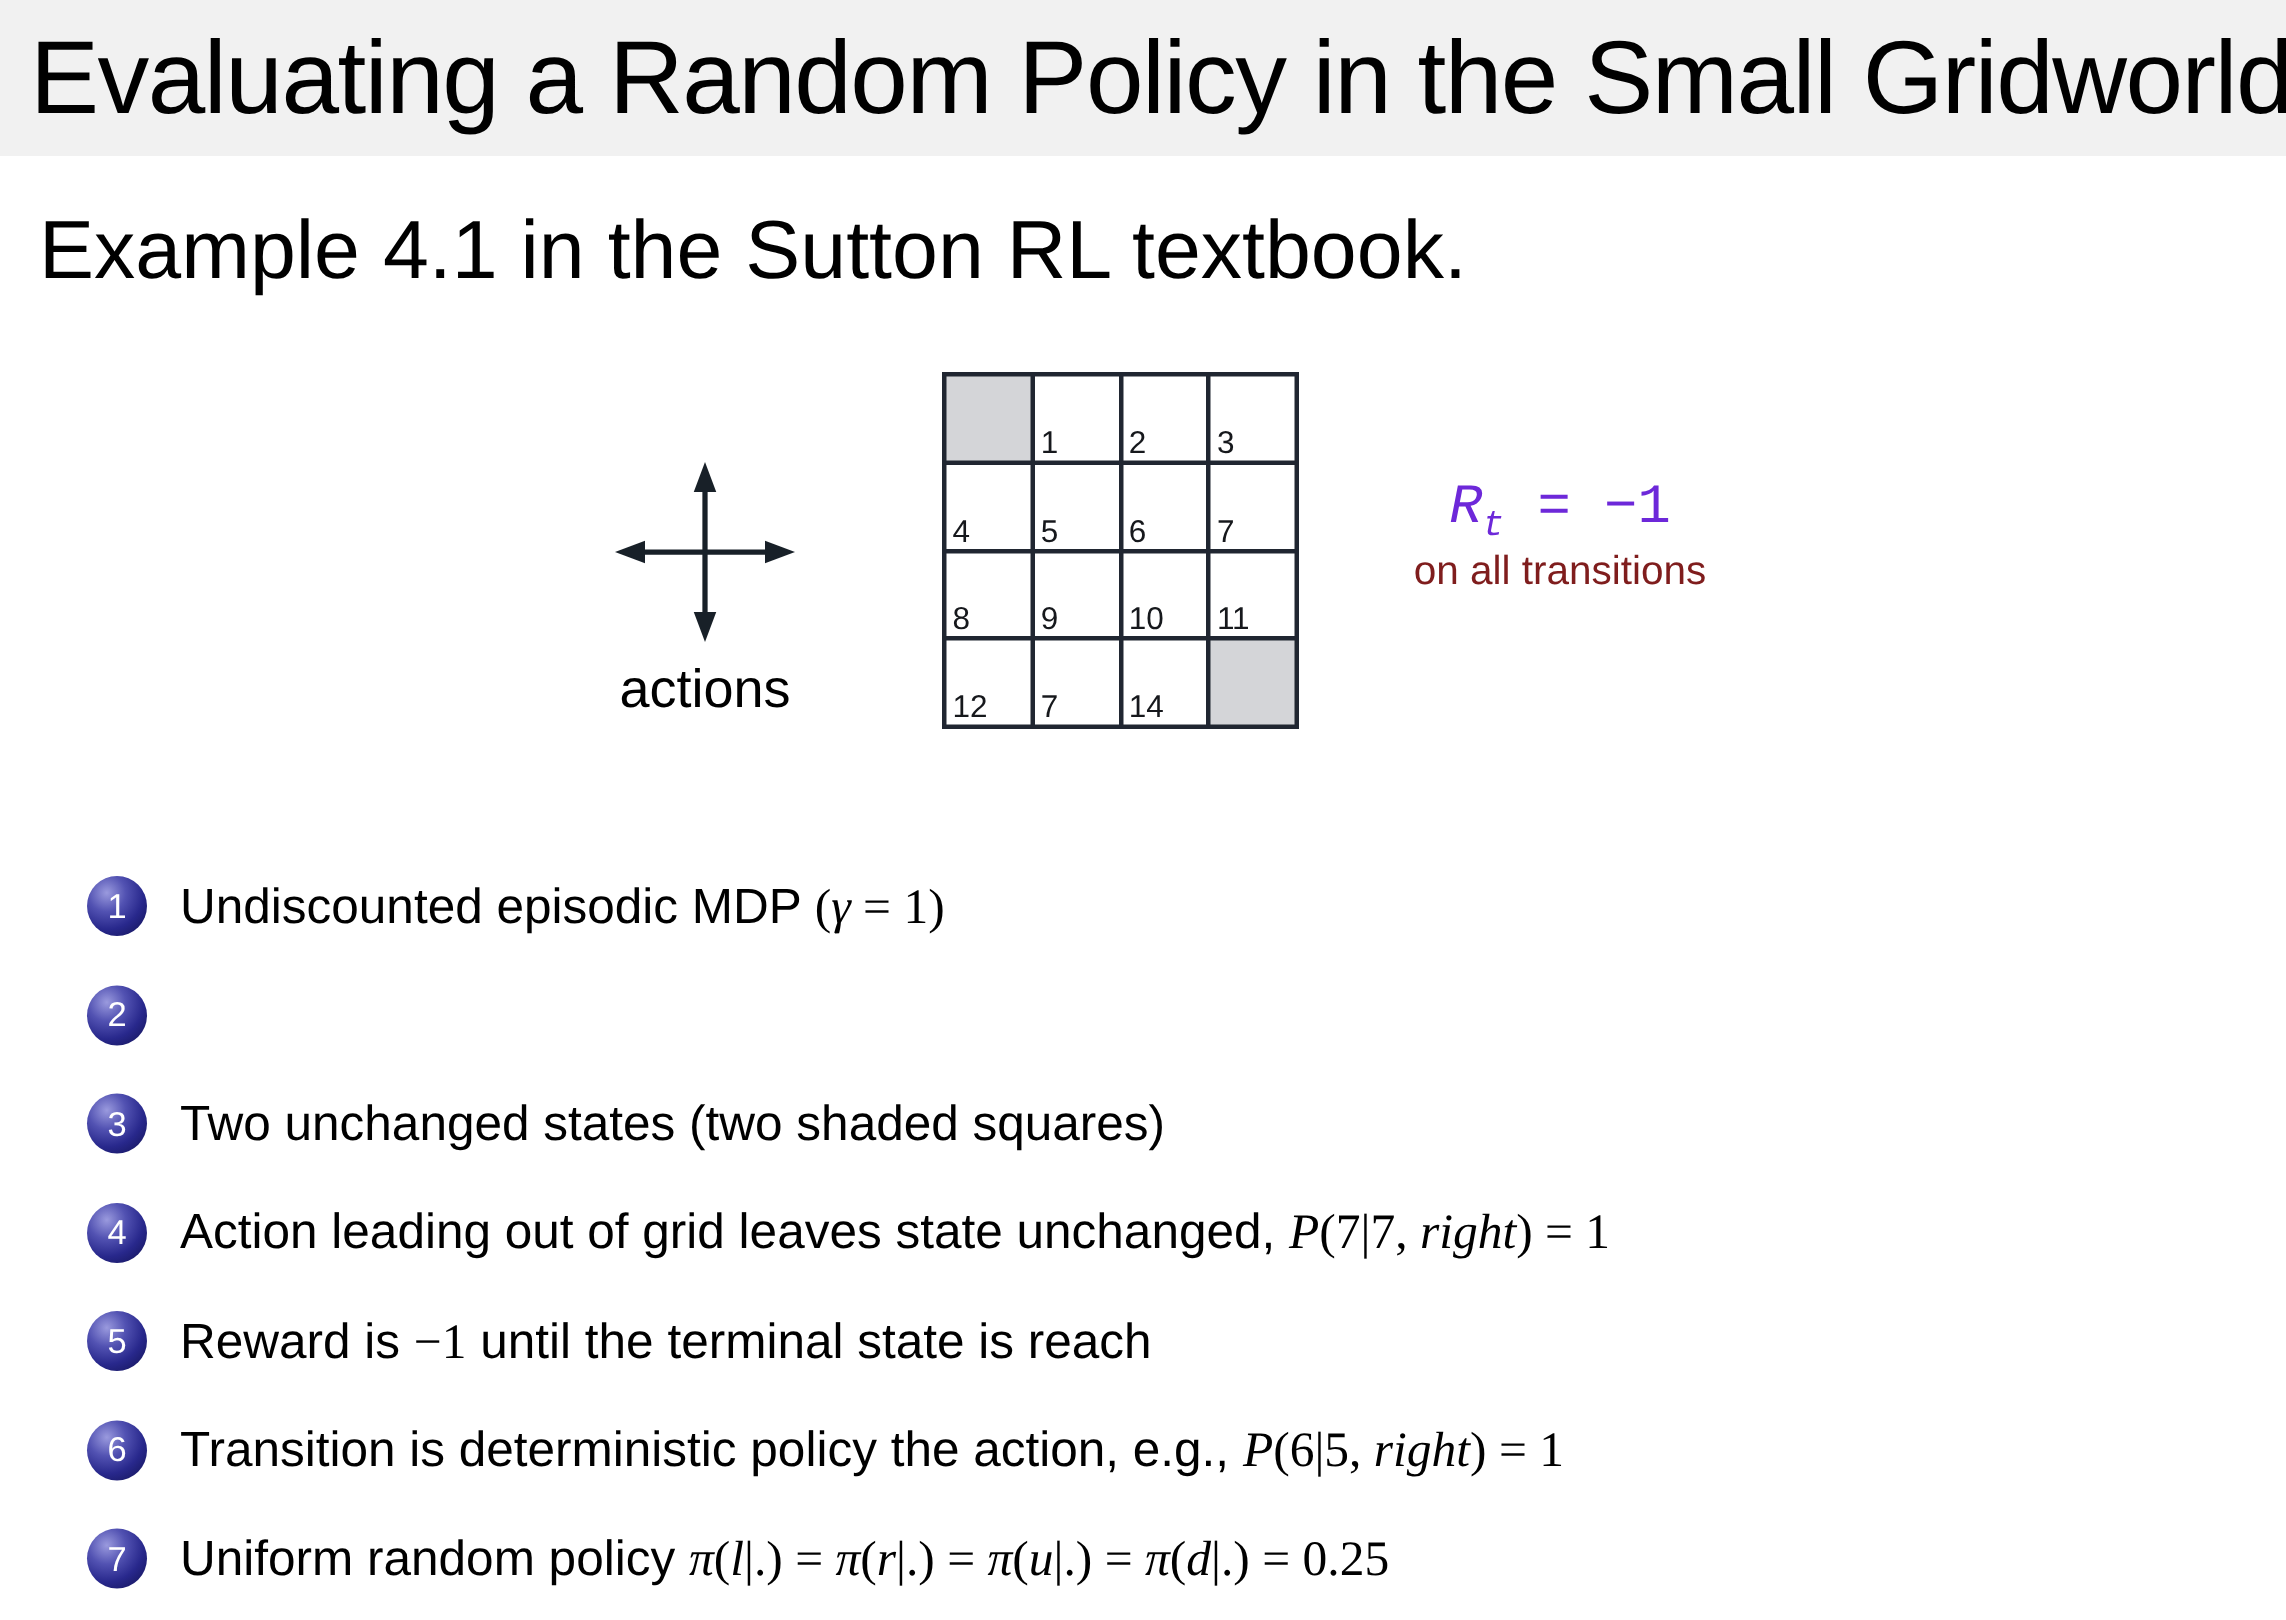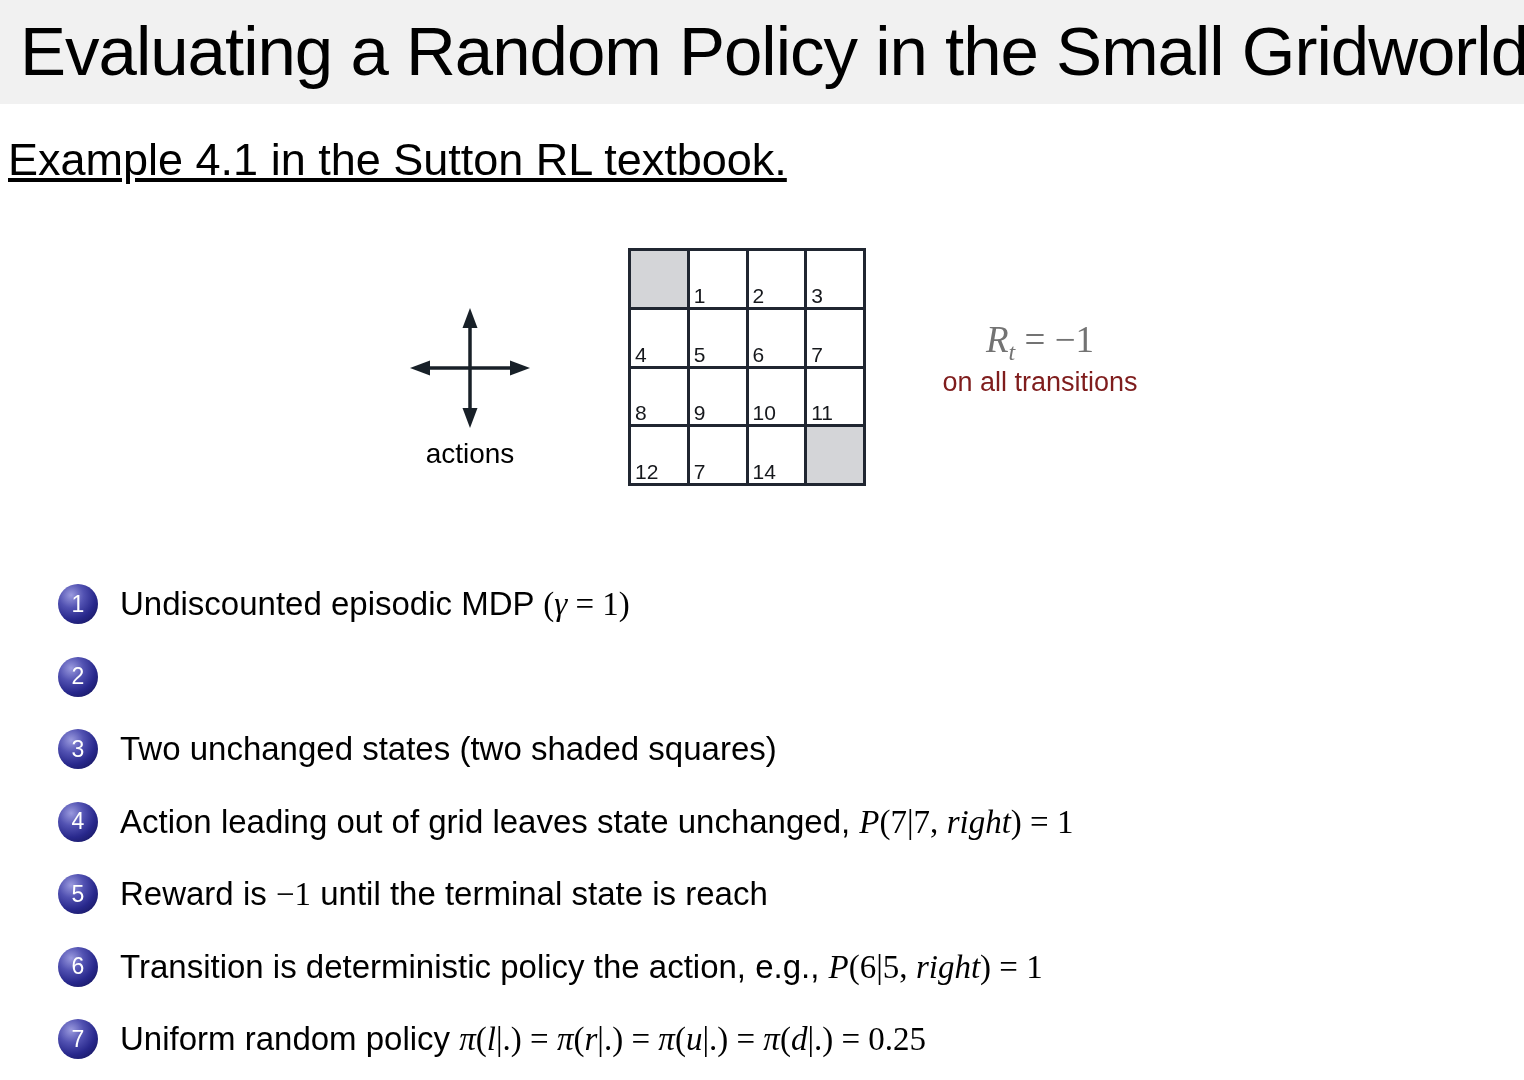--- a/index.html
+++ b/index.html
@@ -20,33 +20,33 @@
   }
   .title {
     position: absolute; left: 20px; top: 0;
     height: 128px; line-height: 104px;
     font-size: 69px; letter-spacing: -1px;
     white-space: nowrap;
   }
 
   
   .subtitle {
-    position: absolute; left: 8px; top: 134px;
-    font-size: 45px; white-space: nowrap; text-decoration: underline;
+    position: absolute; left: 26px; top: 134px;
+    font-size: 55px; white-space: nowrap;
   }
 
   
   .actions-cross {
     position: absolute; left: 408px; top: 306px;
     width: 124px; height: 124px;
   }
   .actions-label {
     position: absolute; left: 404px; top: 438px;
     width: 132px; text-align: center;
-    font-size: 28px;
+    font-size: 36px;
   }
 
   
   .grid {
     position: absolute; left: 628px; top: 248px;
     display: grid;
     grid-template-columns: repeat(4, 55.75px);
     grid-template-rows: repeat(4, 55.75px);
     gap: 3px;
     padding: 3px;
@@ -62,22 +62,22 @@
     font-size: 21px; color: #16181c;
     padding: 0 0 1px 4px; line-height: 1;
   }
 
   
   .reward {
     position: absolute; left: 925px; top: 318px;
     width: 230px; text-align: center;
   }
   .reward-formula {
-    font-family: Liberation Serif, serif;
-    font-size: 37px; color: #737373;
+    font-family: Liberation Mono, monospace;
+    font-size: 37px; color: #6d28d9;
     white-space: nowrap;
   }
   .reward-formula .mvar { font-style: italic; }
   .reward-formula sub { font-size: 24px; font-style: italic; }
   .reward-caption { font-size: 27px; color: #7f1d1d; margin-top: 1px; white-space: nowrap; }
 
   
   .list {
     position: absolute; left: 58px; top: 568px;
     width: 1466px;

